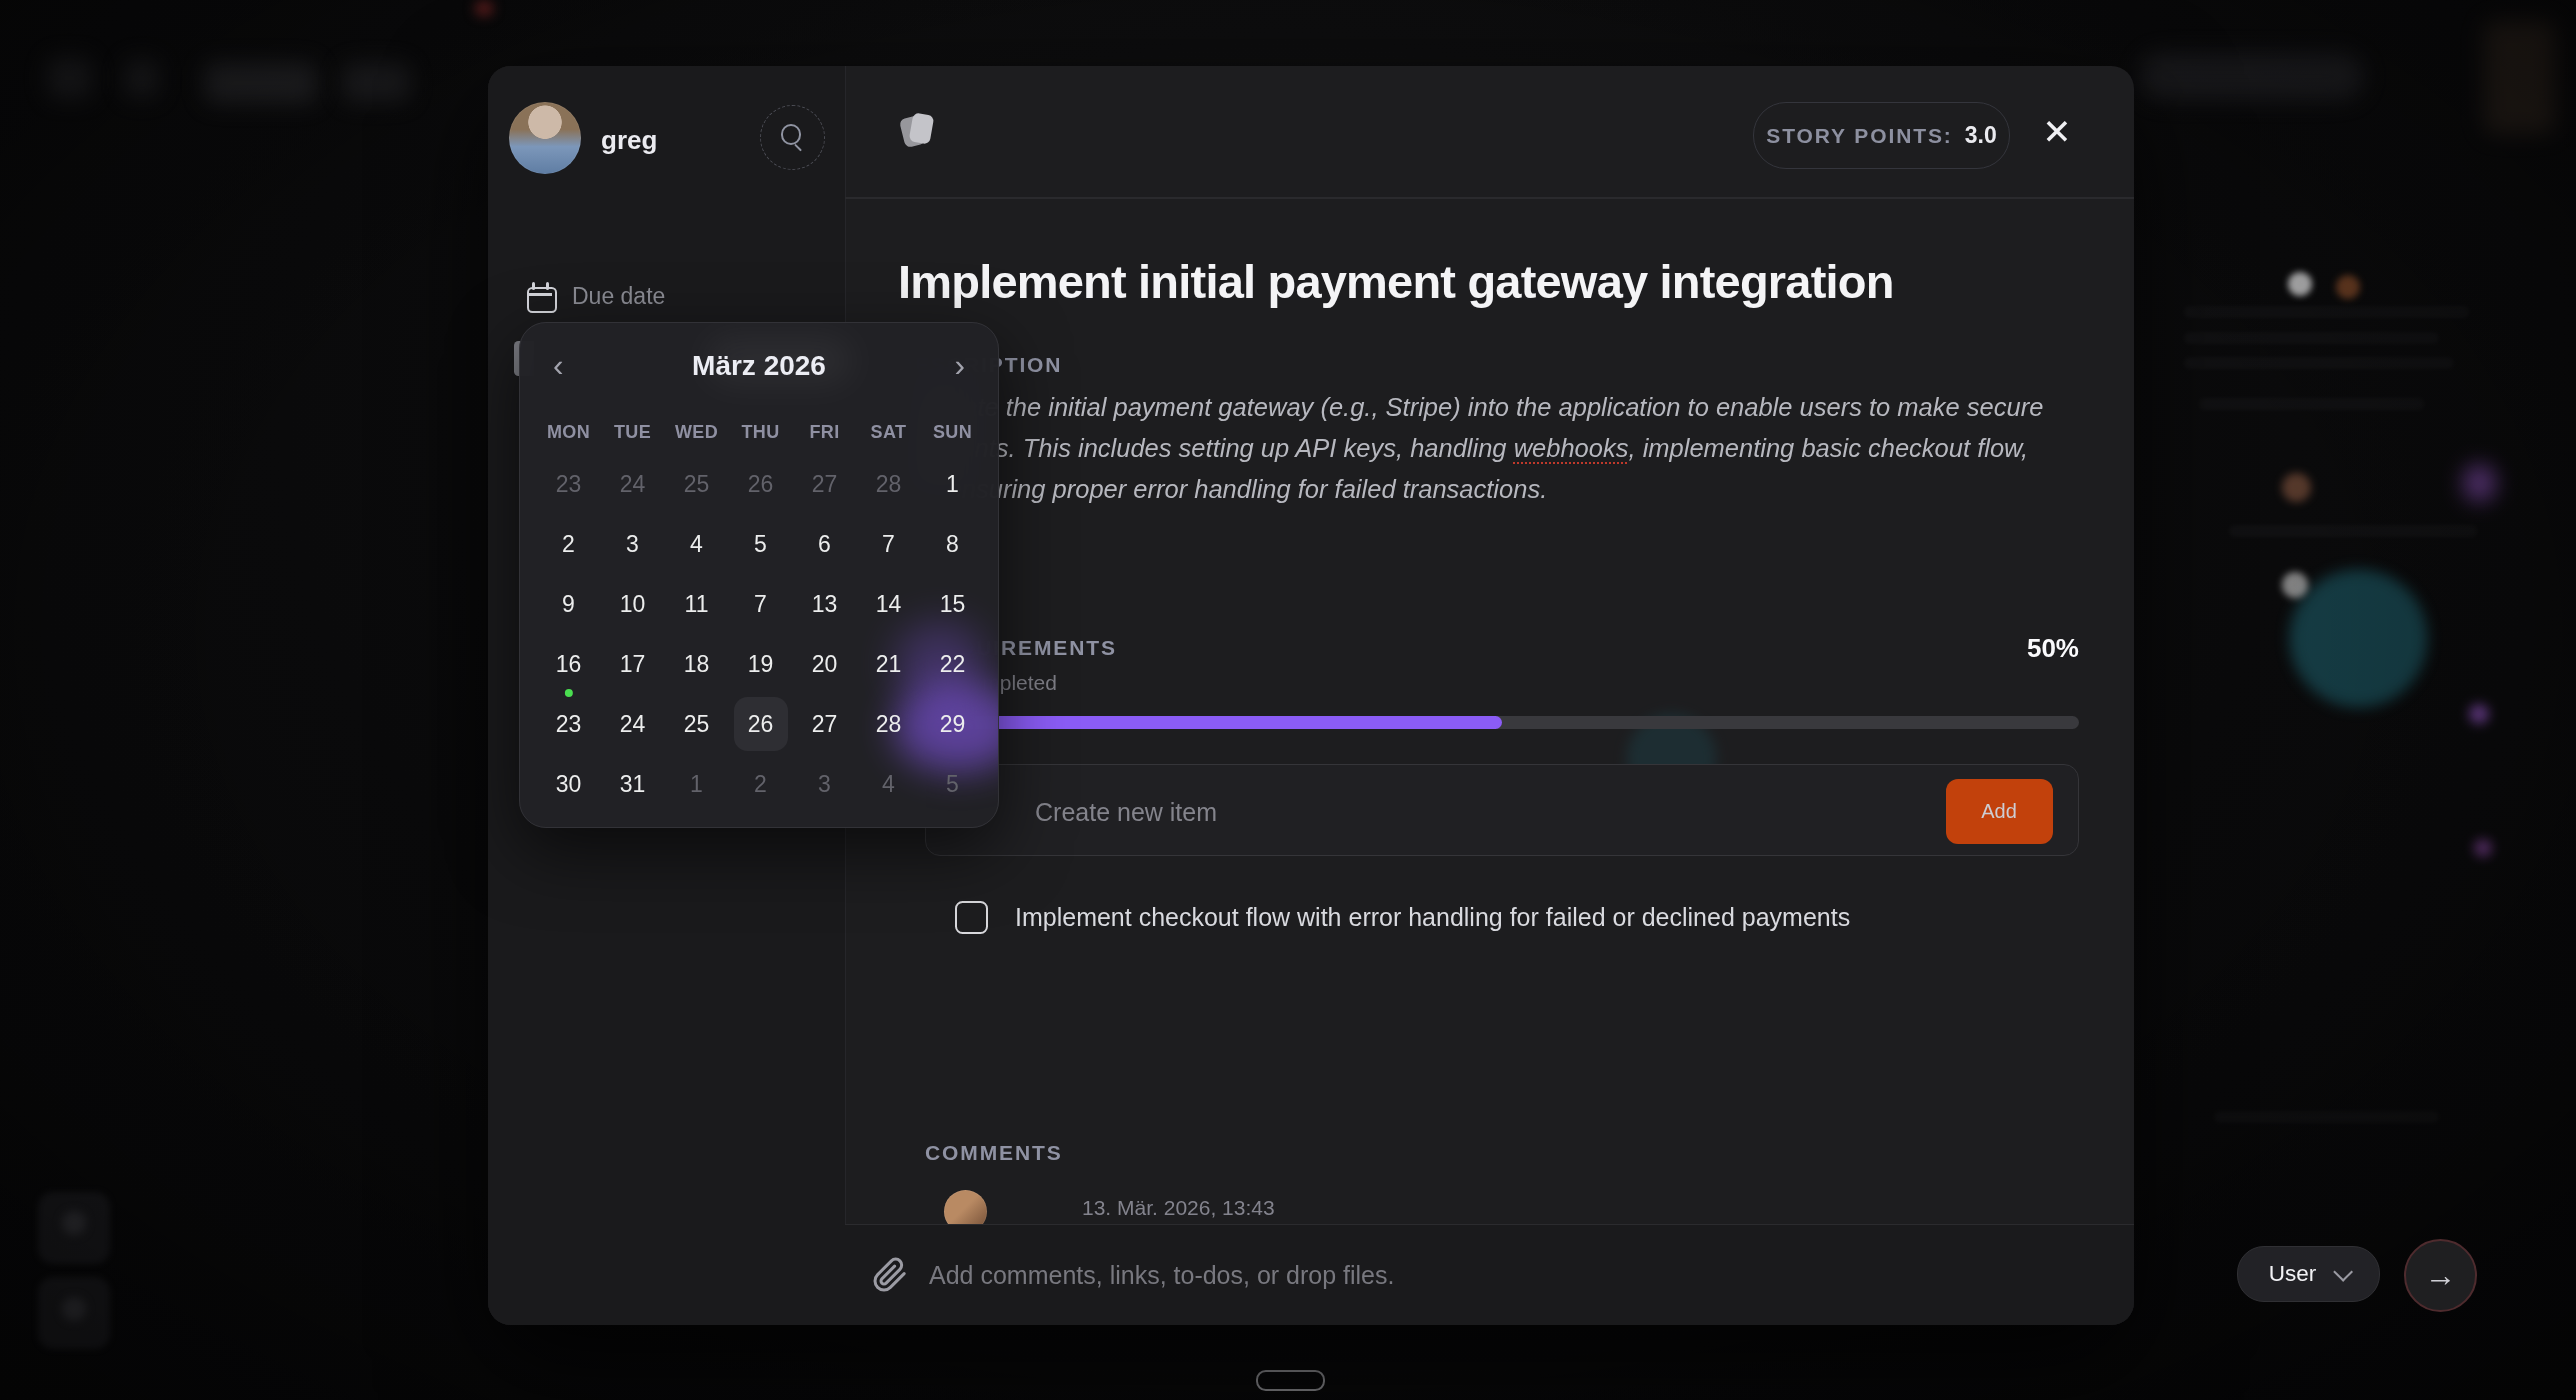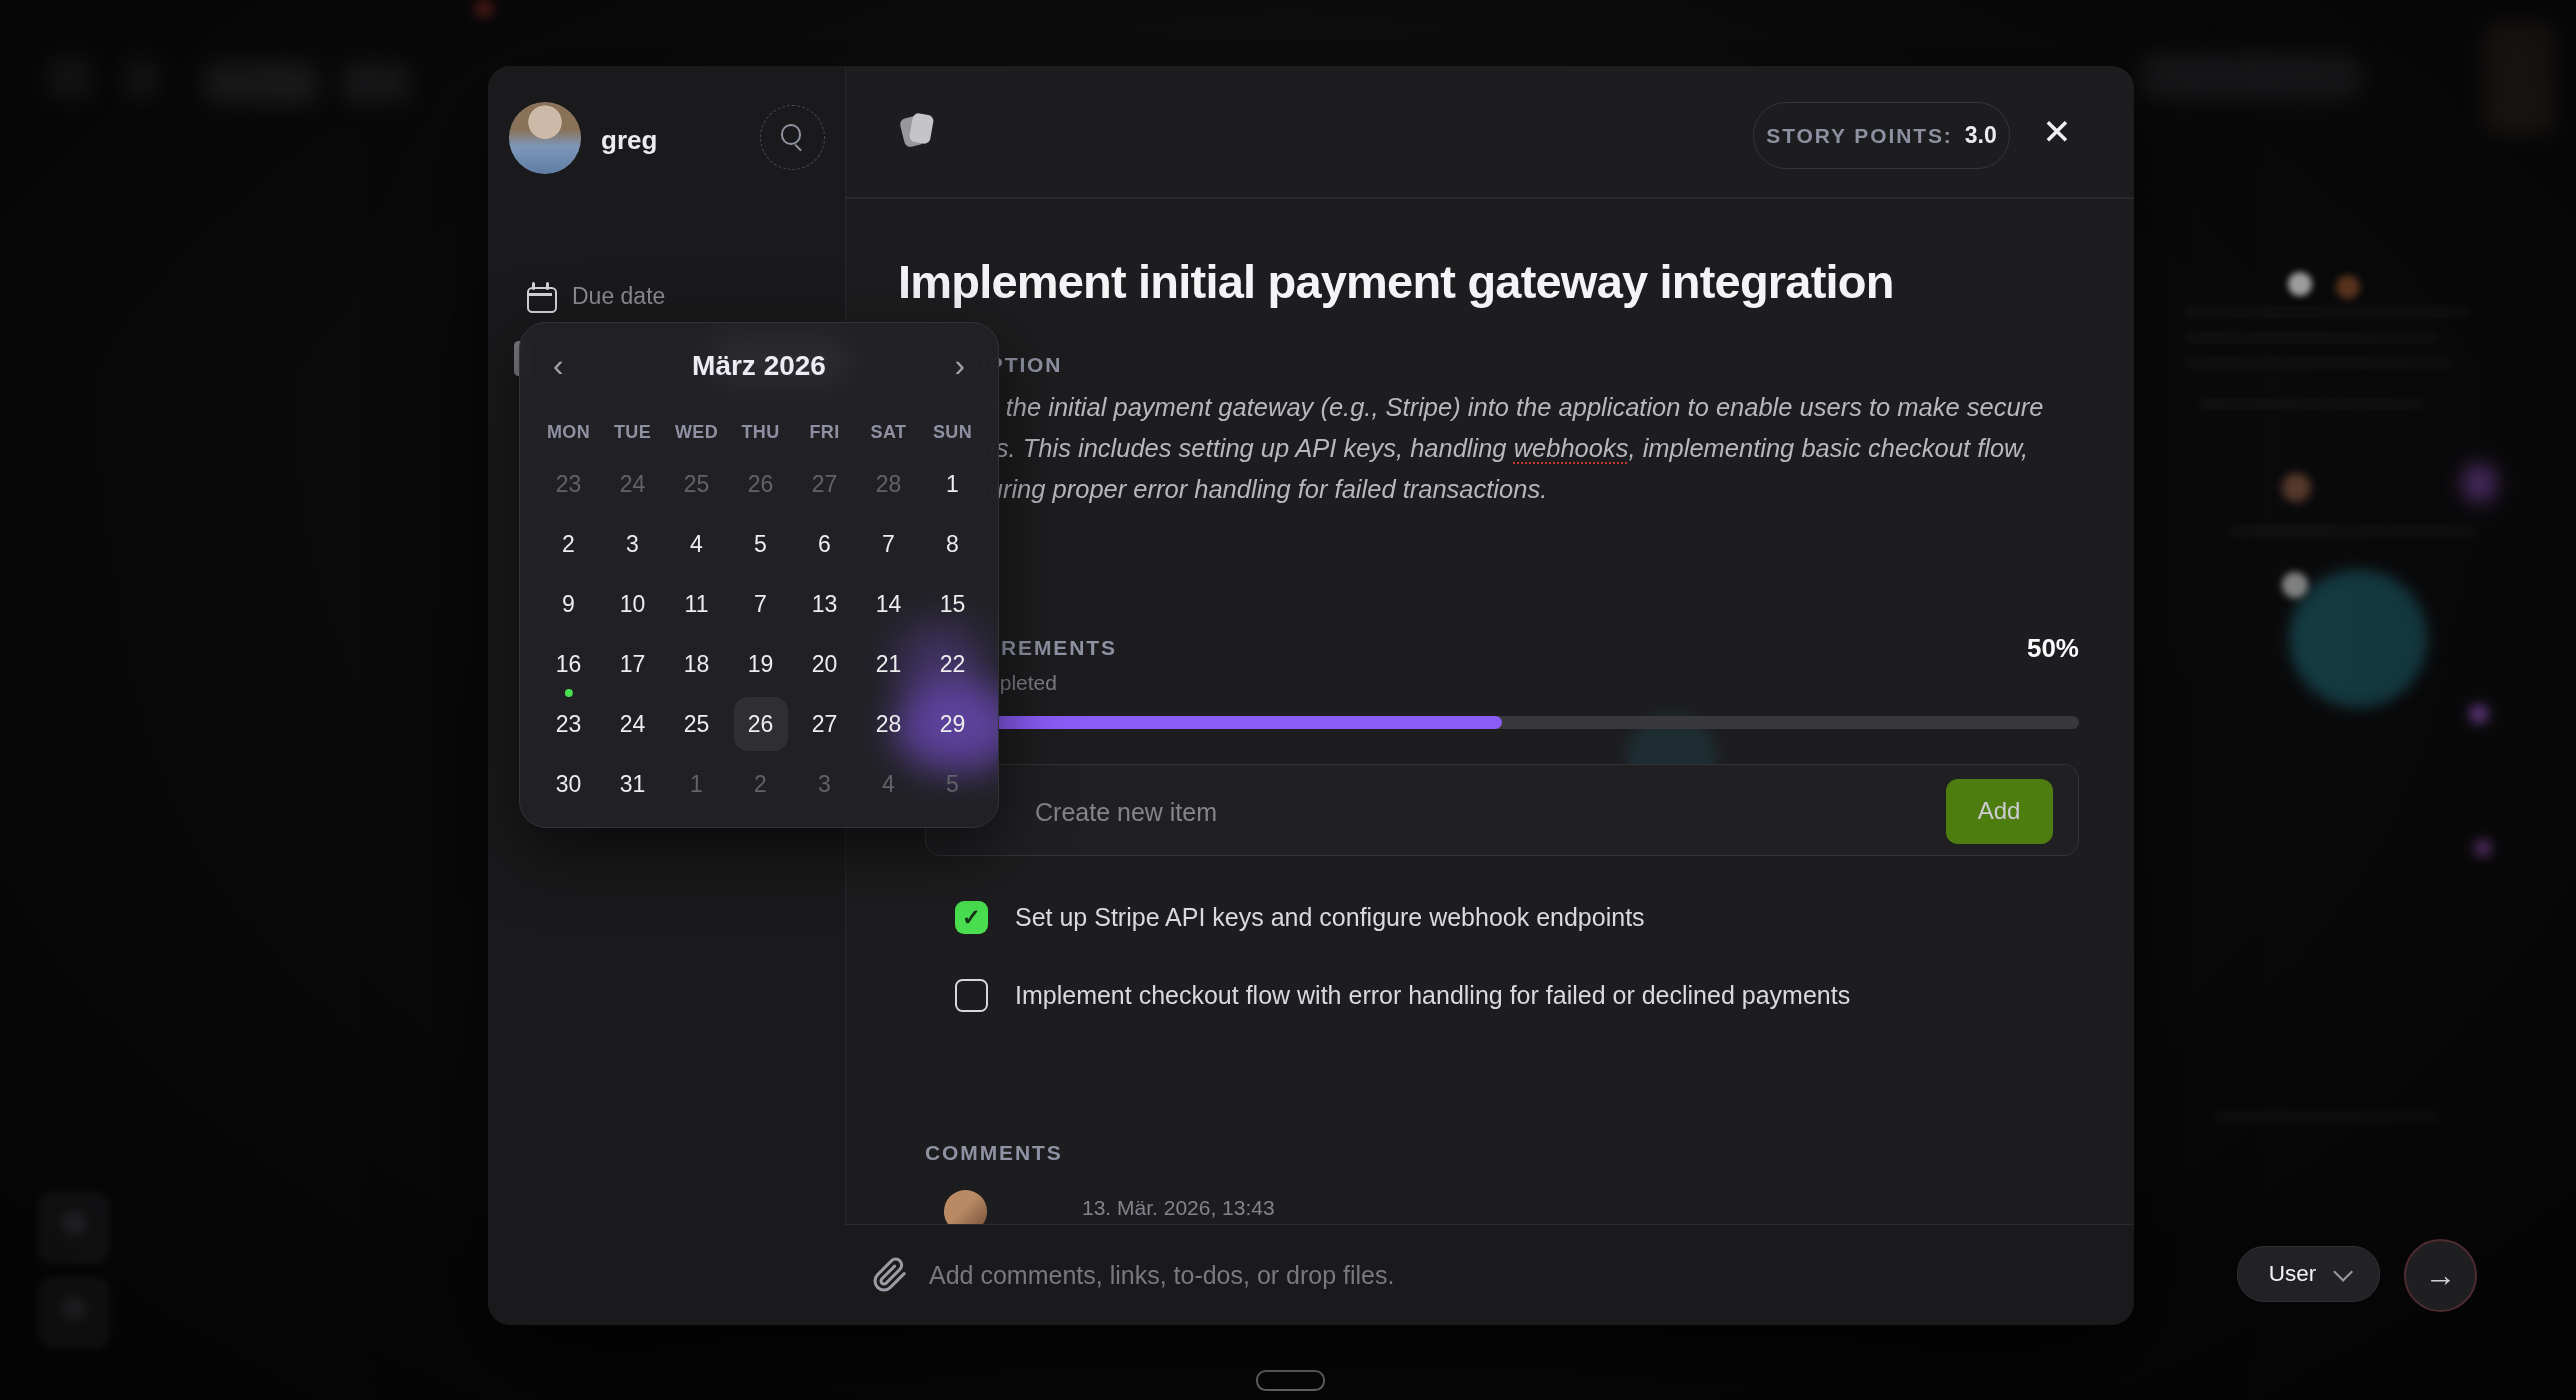--- a/index.html
+++ b/index.html
@@ -67,22 +67,22 @@
   .spell{text-decoration:underline dotted var(--c-spell,#c0392b);text-decoration-thickness:2.3px;text-underline-offset:5.3px;}
   .req-label{position:absolute;left:437px;top:570px;}
   .req-pct{position:absolute;left:1426px;top:567px;width:165px;text-align:right;font-size:26px;font-weight:700;color:#fafafc;}
   .req-done{position:absolute;left:437px;top:605px;font-size:21px;color:#7e7e86;}
   .progress{position:absolute;left:437px;top:650px;width:1154px;height:12.8px;background:#39393d;border-radius:6.8px;overflow:hidden;}
   .progress .fill{height:100%;background:var(--c-purple,#8b5cf6);border-radius:6.8px;}
   .teal-bleed-in{position:absolute;left:1133px;top:642px;width:101px;height:101px;border-radius:50%;
     background:radial-gradient(circle,#1d4d57 0 55%, transparent 70%);opacity:.35;filter:blur(6px);}
   .newitem{position:absolute;left:437px;top:698px;width:1154px;height:92px;border:1.5px solid #353539;border-radius:15px;background:#202023;box-sizing:border-box;}
   .newitem .ph{position:absolute;left:109px;top:33px;font-size:25px;color:#84848c;}
-  .addbtn{position:absolute;right:25.5px;top:13.5px;width:107px;height:65px;background:#4d7c0f;border-radius:12px;
-    display:flex;align-items:center;justify-content:center;font-size:24px;color:#cdcdd3;cursor:pointer;}
+  .addbtn{position:absolute;right:25.5px;top:13.5px;width:107px;height:65px;background:#c2410c;border-radius:12px;
+    display:flex;align-items:center;justify-content:center;font-size:20px;color:#cdcdd3;cursor:pointer;}
   .checklist{position:absolute;left:467px;top:835px;display:flex;flex-direction:column;gap:45px;}
   .chk-row{display:flex;align-items:center;gap:27px;}
   .chk-box{width:33px;height:33px;border-radius:9px;flex:0 0 auto;position:relative;}
   .chk-box.checked{background:var(--c-green,#4ade50);}
   .chk-box.checked::after{content:"✓";position:absolute;left:0;top:0;width:100%;height:100%;
     display:flex;align-items:center;justify-content:center;color:#143317;font-size:22.5px;font-weight:700;}
   .chk-box.unchecked{border:2.6px solid #d8d8dc;border-radius:7.5px;background:transparent;box-sizing:border-box;}
   .chk-label{font-size:25px;color:#d9dadf;}
   .comments-label{position:absolute;left:437px;top:1075px;}
   .cmt-avatar{position:absolute;left:456px;top:1124px;width:43px;height:43px;border-radius:50%;
@@ -212,24 +212,20 @@
     <div class="progress">
       <div class="fill" id="progress-fill" style="width: 50%;"></div>
     </div>
 
     <div class="newitem">
       <div class="ph">Create new item</div>
       <div class="addbtn">Add</div>
     </div>
 
     <div class="checklist" id="checklist">
-        <div class="chk-row">
-          <div class="chk-box checked"></div>
-          <span class="chk-label">Set up Stripe API keys and configure webhook endpoints</span>
-        </div>
         <div class="chk-row">
           <div class="chk-box unchecked"></div>
           <span class="chk-label">Implement checkout flow with error handling for failed or declined payments</span>
         </div>
       </div>
 
     <div class="sec-label comments-label">COMMENTS</div>
     <div class="cmt-avatar"></div>
     <div class="cmt-time">13. Mär. 2026, 13:43</div>
 

